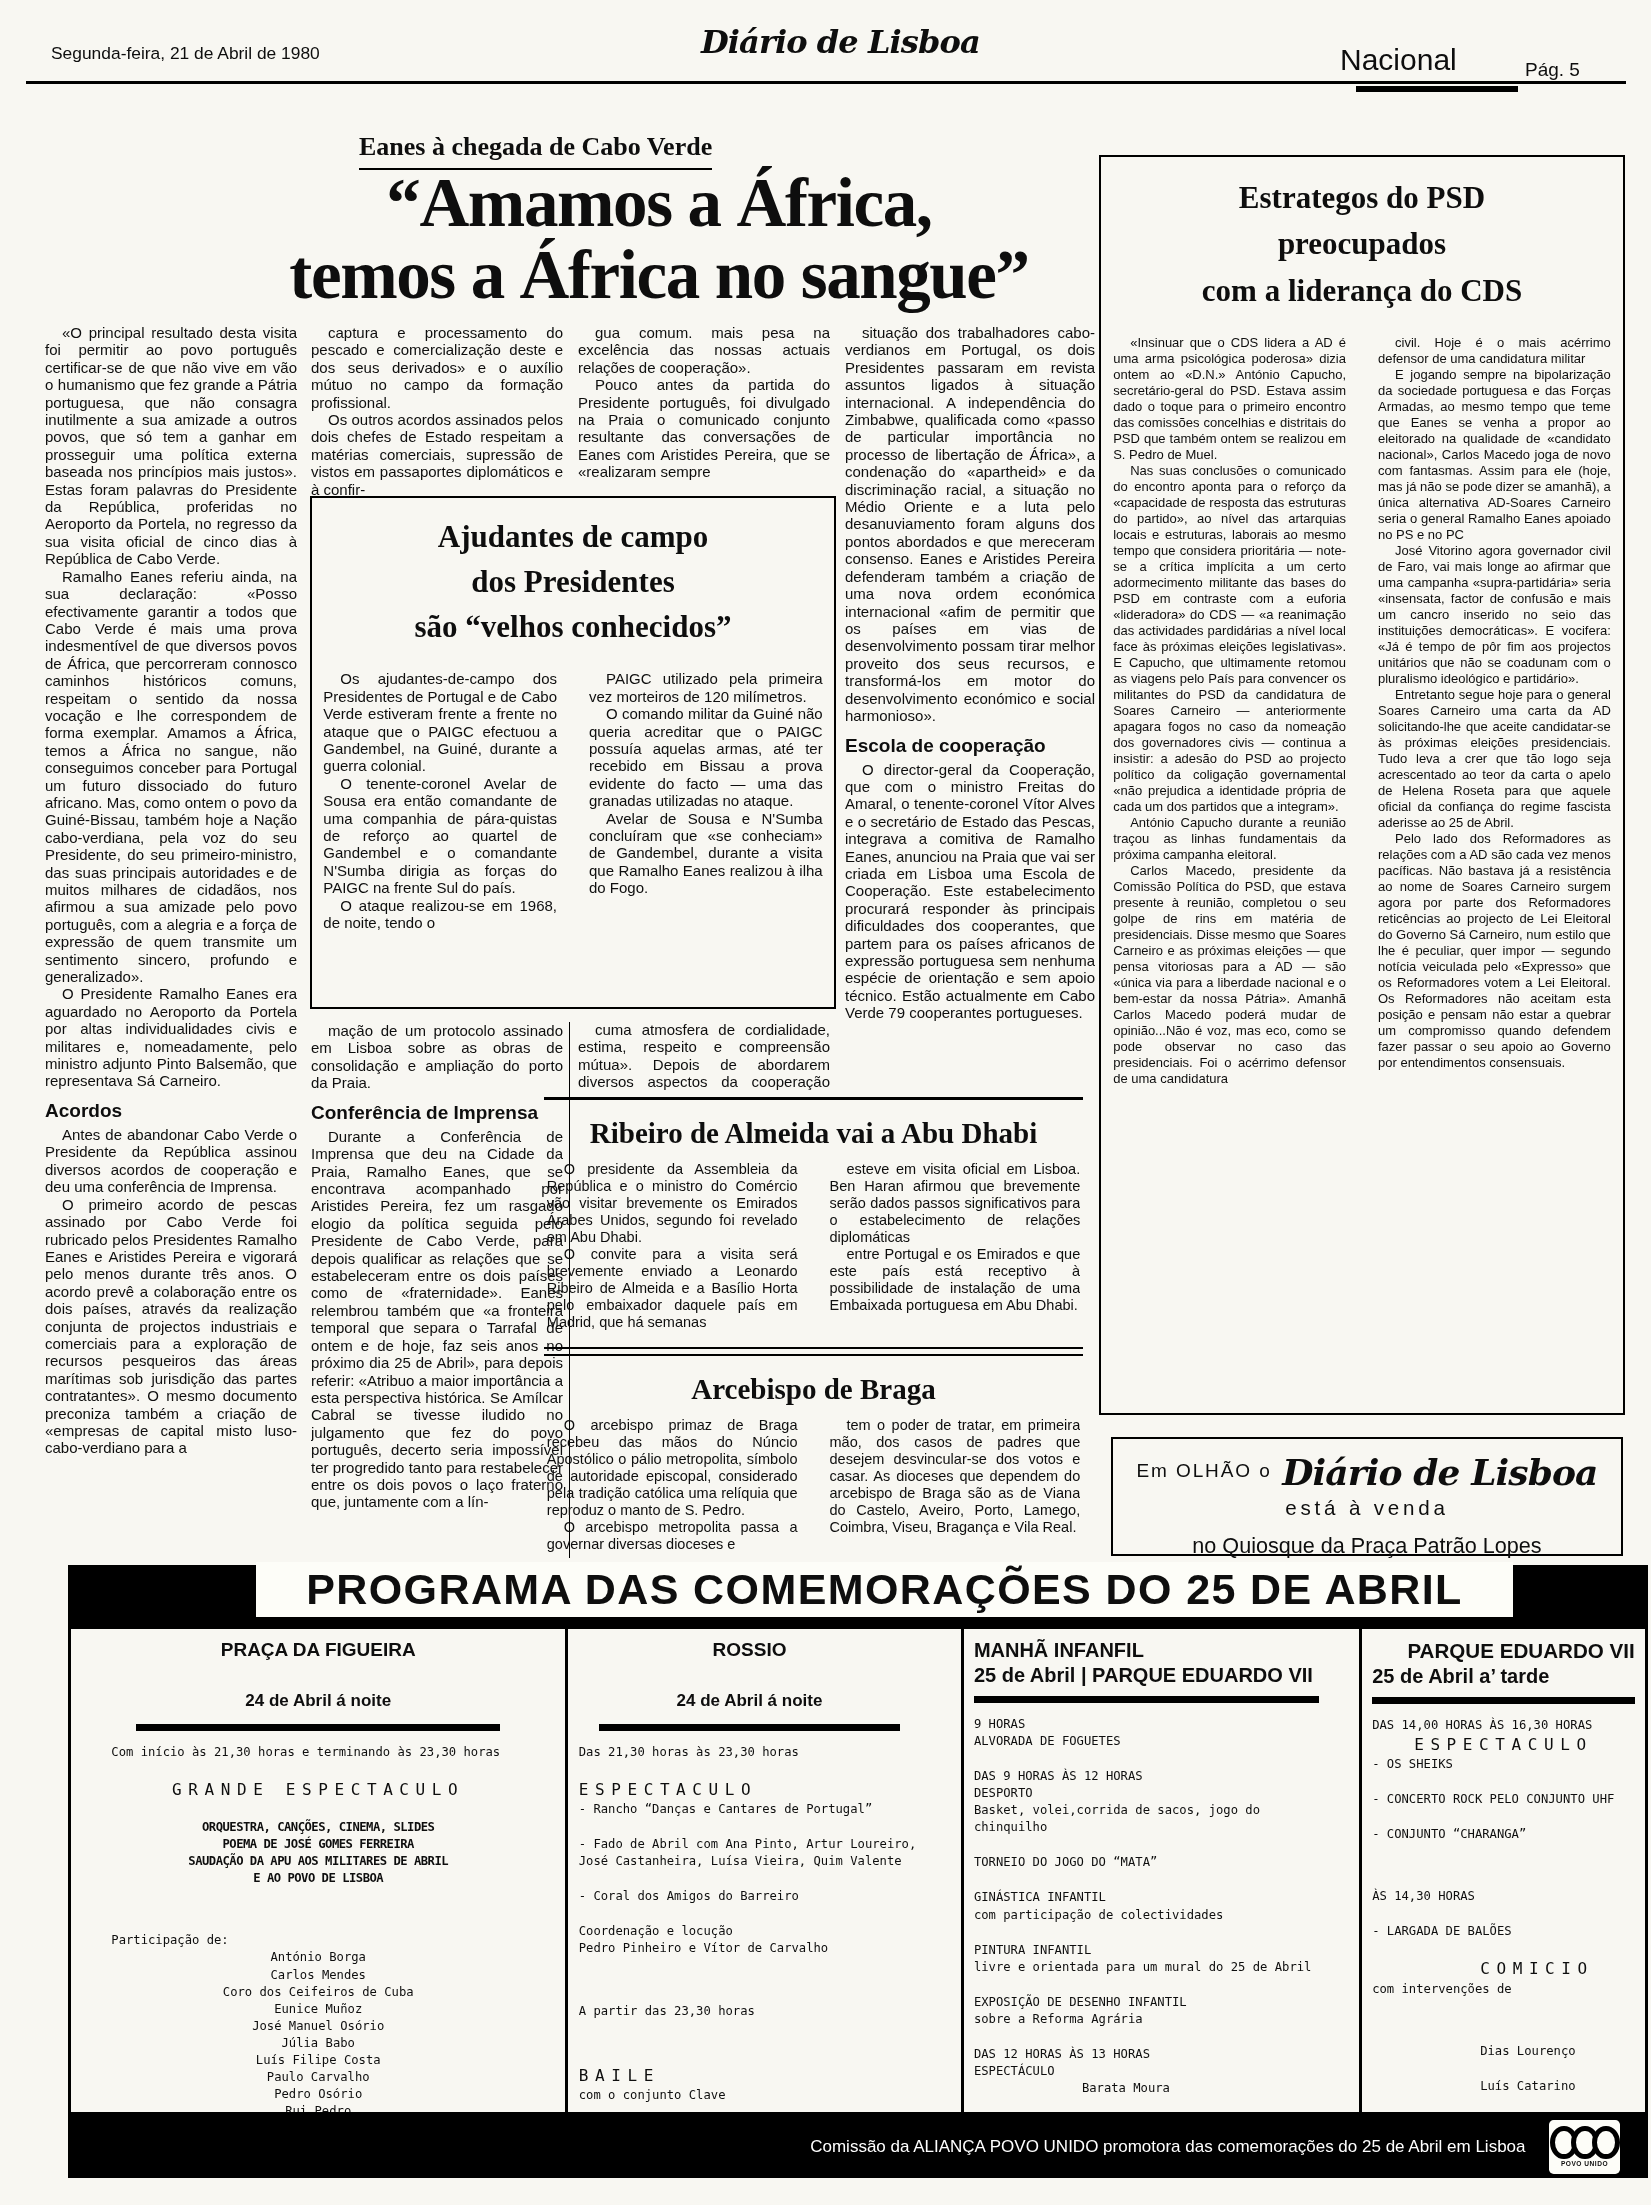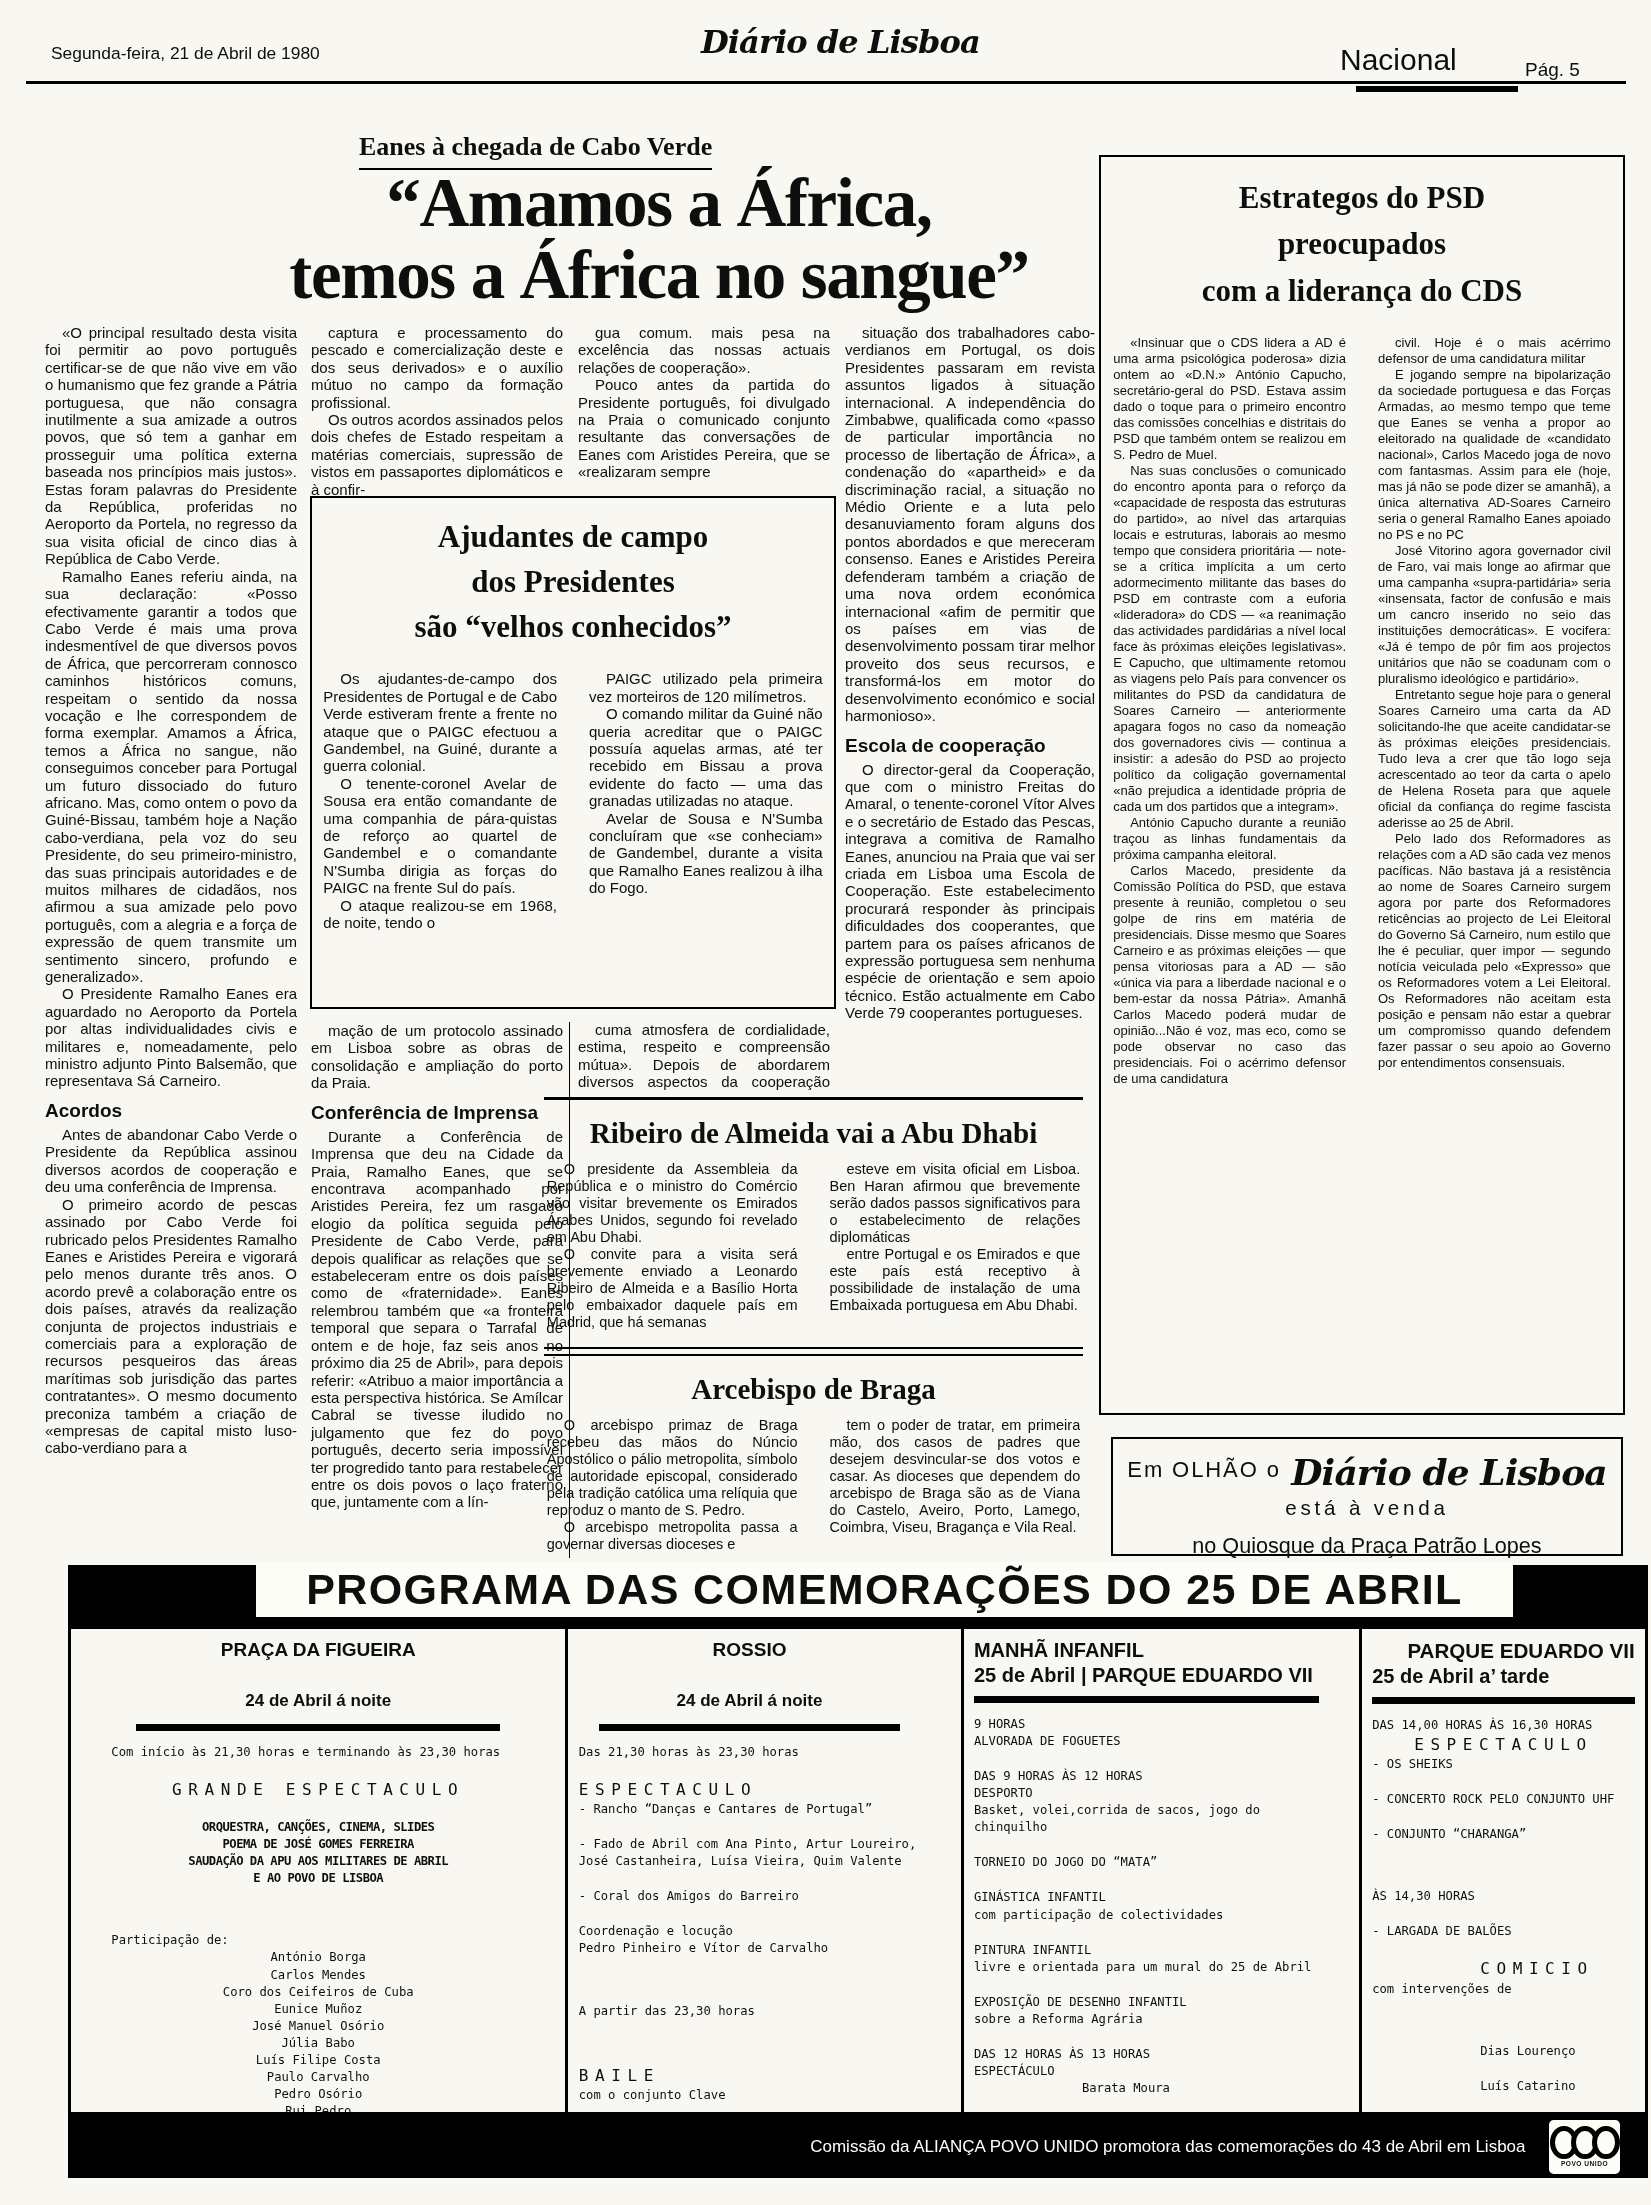--- a/index.html
+++ b/index.html
@@ -46,21 +46,21 @@
   .sec{left:544px;width:539px;box-sizing:border-box;padding-top:17px;}
   #abu{top:1097px;height:252px;border-top:3.3px solid #000;border-bottom:2.8px solid #000;}
   #braga{top:1354px;height:204px;border-top:2.8px solid #000;}
   .sec-title{text-align:center;font-family:"Liberation Serif",serif;font-weight:bold;font-size:29px;}
   .sec .two-cols{margin-top:11.3px;padding:0 2.8px;}
   .sec .body-col{font-size:14.5px;line-height:17px;height:178px;}
   #braga .body-col{height:141px;}
   
   #olhao{left:1111px;top:1437px;width:512px;height:119px;border:2.8px solid #000;
          box-sizing:border-box;text-align:center;padding-top:12.2px;}
-  #olhao .pfx{font-size:22px;letter-spacing:1.9px;vertical-align:8.4px;}
+  #olhao .pfx{font-size:19px;letter-spacing:1.9px;vertical-align:8.4px;}
   #olhao .brand{font-family:"DejaVu Serif",serif;font-weight:bold;font-style:italic;
                 font-size:36px;letter-spacing:-0.9px;margin-left:8.4px;}
   #olhao .l2{font-size:20.6px;letter-spacing:3.8px;margin-top:2.8px;}
   #olhao .l3{font-size:21.6px;margin-top:13px;}
   
   #program{left:28px;top:1565px;width:1580px;height:617px;padding-left:40px;}
   .prog-banner{position:relative;height:59px;background:#000;}
   .prog-banner-inner{position:absolute;left:188px;width:1257px;top:-2.8px;height:55px;background:#fdfdf8;
                      display:flex;align-items:center;justify-content:center;
                      font-size:43px;font-weight:bold;letter-spacing:1.4px;}
@@ -322,21 +322,21 @@
             <div class="mt">- LARGADA DE BALÕES</div>
             <div class="big mt in">COMICIO</div>
             <div>com intervenções de</div>
             <div class="in mtt">Dias Lourenço</div>
             <div class="in mt">Luís Catarino</div>
             <div class="in mt">Anselmo Aníbal</div>
           </div>
       </div>
     </div>
     <div class="prog-footer">
-      <div class="credit">Comissão da ALIANÇA POVO UNIDO promotora das comemorações do 43 de Abril em Lisboa</div>
+      <div class="credit">Comissão da ALIANÇA POVO UNIDO promotora das comemorações do 25 de Abril em Lisboa</div>
       <div class="apu">
         <div class="rings">
           <span class="ring"></span>
           <span class="ring"></span>
           <span class="ring"></span>
         </div>
         <div class="apu-text">POVO UNIDO</div>
       </div>
     </div>
   </div>

